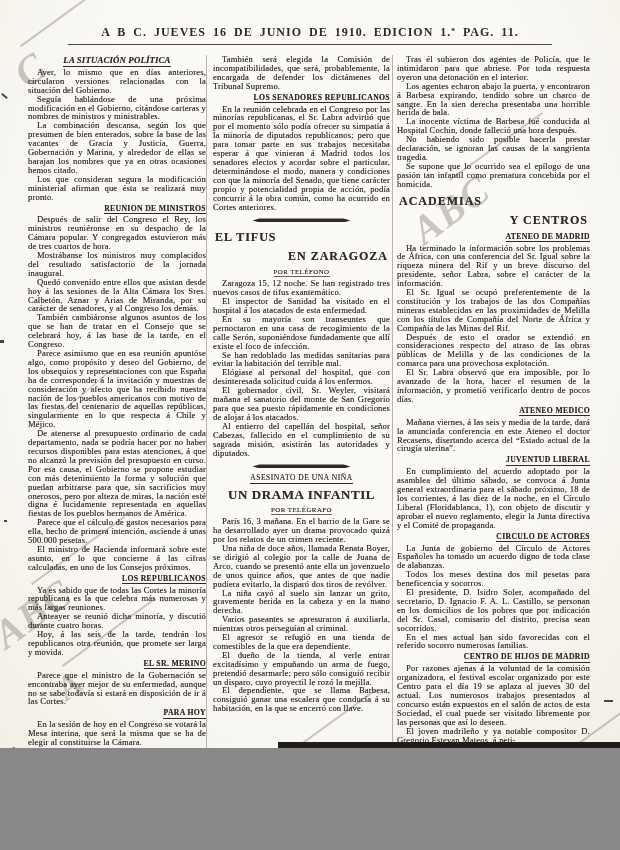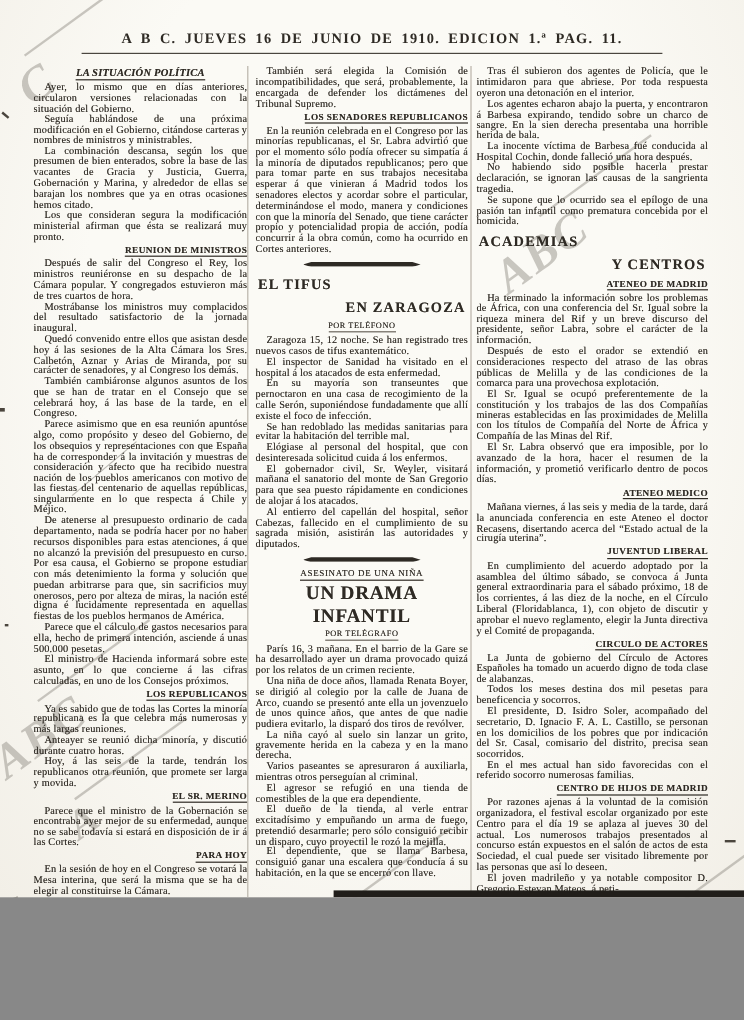--- a/index.html
+++ b/index.html
@@ -27,21 +27,21 @@
   .b-sub .u{border-bottom:1px solid #2e2a24;padding-bottom:.5px;text-align:center;}
   .b-by{text-align:center;font-size:6.9px;letter-spacing:.45px;margin:2px 0;}
   .b-by .u{border-bottom:.8px solid #6a655c;padding-bottom:.5px;}
   .b-over{text-align:center;font-size:7.5px;letter-spacing:.55px;margin:3px 0 1px;}
   .b-over .u{border-bottom:1px solid #2e2a24;padding-bottom:.5px;}
   .rule{width:98px;height:4px;background:#2e2a24;margin:7px auto 6px;
         clip-path:polygon(0 50%,7% 0,93% 0,100% 50%,93% 100%,7% 100%);}
   .headline2{margin:3px 0 2px;font-weight:bold;font-size:12px;line-height:19px;letter-spacing:1px;}
   .hl-a{text-align:left;padding-left:2px;}
   .hl-b{text-align:right;padding-right:2px;}
-  .headline1{text-align:center;font-weight:bold;font-size:16px;line-height:19px;letter-spacing:.6px;margin:2px 0;}
+  .headline1{text-align:center;font-weight:bold;font-size:13px;line-height:19px;letter-spacing:.6px;margin:2px 0;}
   
   .wm{position:absolute;font-style:italic;font-weight:bold;font-size:40px;letter-spacing:2px;
       color:rgba(150,146,138,.5);transform:rotate(-36deg);white-space:nowrap;z-index:0;}
   .wm::after{content:"";position:absolute;top:-2px;left:68%;width:115px;height:1.6px;
       background:rgba(150,146,138,.5);}
   .wm1{left:16px;top:46px;}
   .wm2{left:408px;top:186px;}
   .wm3{left:-10px;top:590px;}
   .wm4{left:58px;top:666px;font-size:34px;}
   .wm5{left:260px;top:760px;}
@@ -133,22 +133,22 @@
       <div class="para">Los agentes echaron abajo la puerta, y encontraron á Barbesa expirando, tendido sobre un charco de sangre. En la sien derecha presentaba una horrible herida de bala.</div>
       <div class="para">La inocente víctima de Barbesa fué conducida al Hospital Cochin, donde falleció una hora después.</div>
       <div class="para">No habiendo sido posible hacerla prestar declaración, se ignoran las causas de la sangrienta tragedia.</div>
       <div class="para">Se supone que lo ocurrido sea el epílogo de una pasión tan infantil como prematura concebida por el homicida.</div>
       <div class="headline2">
         <div class="hl-a">ACADEMIAS</div>
         <div class="hl-b">Y CENTROS</div>
       </div>
       <div class="b-sub"><span class="u">ATENEO DE MADRID</span></div>
       <div class="para">Ha terminado la información sobre los problemas de África, con una conferencia del Sr. Igual sobre la riqueza minera del Rif y un breve discurso del presidente, señor Labra, sobre el carácter de la información.</div>
+      <div class="para">El Sr. Igual se ocupó preferentemente de la constitución y los trabajos de las dos Compañías mineras establecidas en las proximidades de Melilla con los títulos de Compañía del Norte de África y Compañía de las Minas del Rif.</div>
       <div class="para">Después de esto el orador se extendió en consideraciones respecto del atraso de las obras públicas de Melilla y de las condiciones de la comarca para una provechosa explotación.</div>
-      <div class="para">El Sr. Igual se ocupó preferentemente de la constitución y los trabajos de las dos Compañías mineras establecidas en las proximidades de Melilla con los títulos de Compañía del Norte de África y Compañía de las Minas del Rif.</div>
       <div class="para">El Sr. Labra observó que era imposible, por lo avanzado de la hora, hacer el resumen de la información, y prometió verificarlo dentro de pocos días.</div>
       <div class="b-sub"><span class="u">ATENEO MEDICO</span></div>
       <div class="para">Mañana viernes, á las seis y media de la tarde, dará la anunciada conferencia en este Ateneo el doctor Recasens, disertando acerca del “Estado actual de la cirugía uterina”.</div>
       <div class="b-sub"><span class="u">JUVENTUD LIBERAL</span></div>
       <div class="para">En cumplimiento del acuerdo adoptado por la asamblea del último sábado, se convoca á Junta general extraordinaria para el sábado próximo, 18 de los corrientes, á las diez de la noche, en el Círculo Liberal (Floridablanca, 1), con objeto de discutir y aprobar el nuevo reglamento, elegir la Junta directiva y el Comité de propaganda.</div>
       <div class="b-sub"><span class="u">CIRCULO DE ACTORES</span></div>
       <div class="para">La Junta de gobierno del Círculo de Actores Españoles ha tomado un acuerdo digno de toda clase de alabanzas.</div>
       <div class="para">Todos los meses destina dos mil pesetas para beneficencia y socorros.</div>
       <div class="para">El presidente, D. Isidro Soler, acompañado del secretario, D. Ignacio F. A. L. Castillo, se personan en los domicilios de los pobres que por indicación del Sr. Casal, comisario del distrito, precisa sean socorridos.</div>
       <div class="para">En el mes actual han sido favorecidas con el referido socorro numerosas familias.</div>

